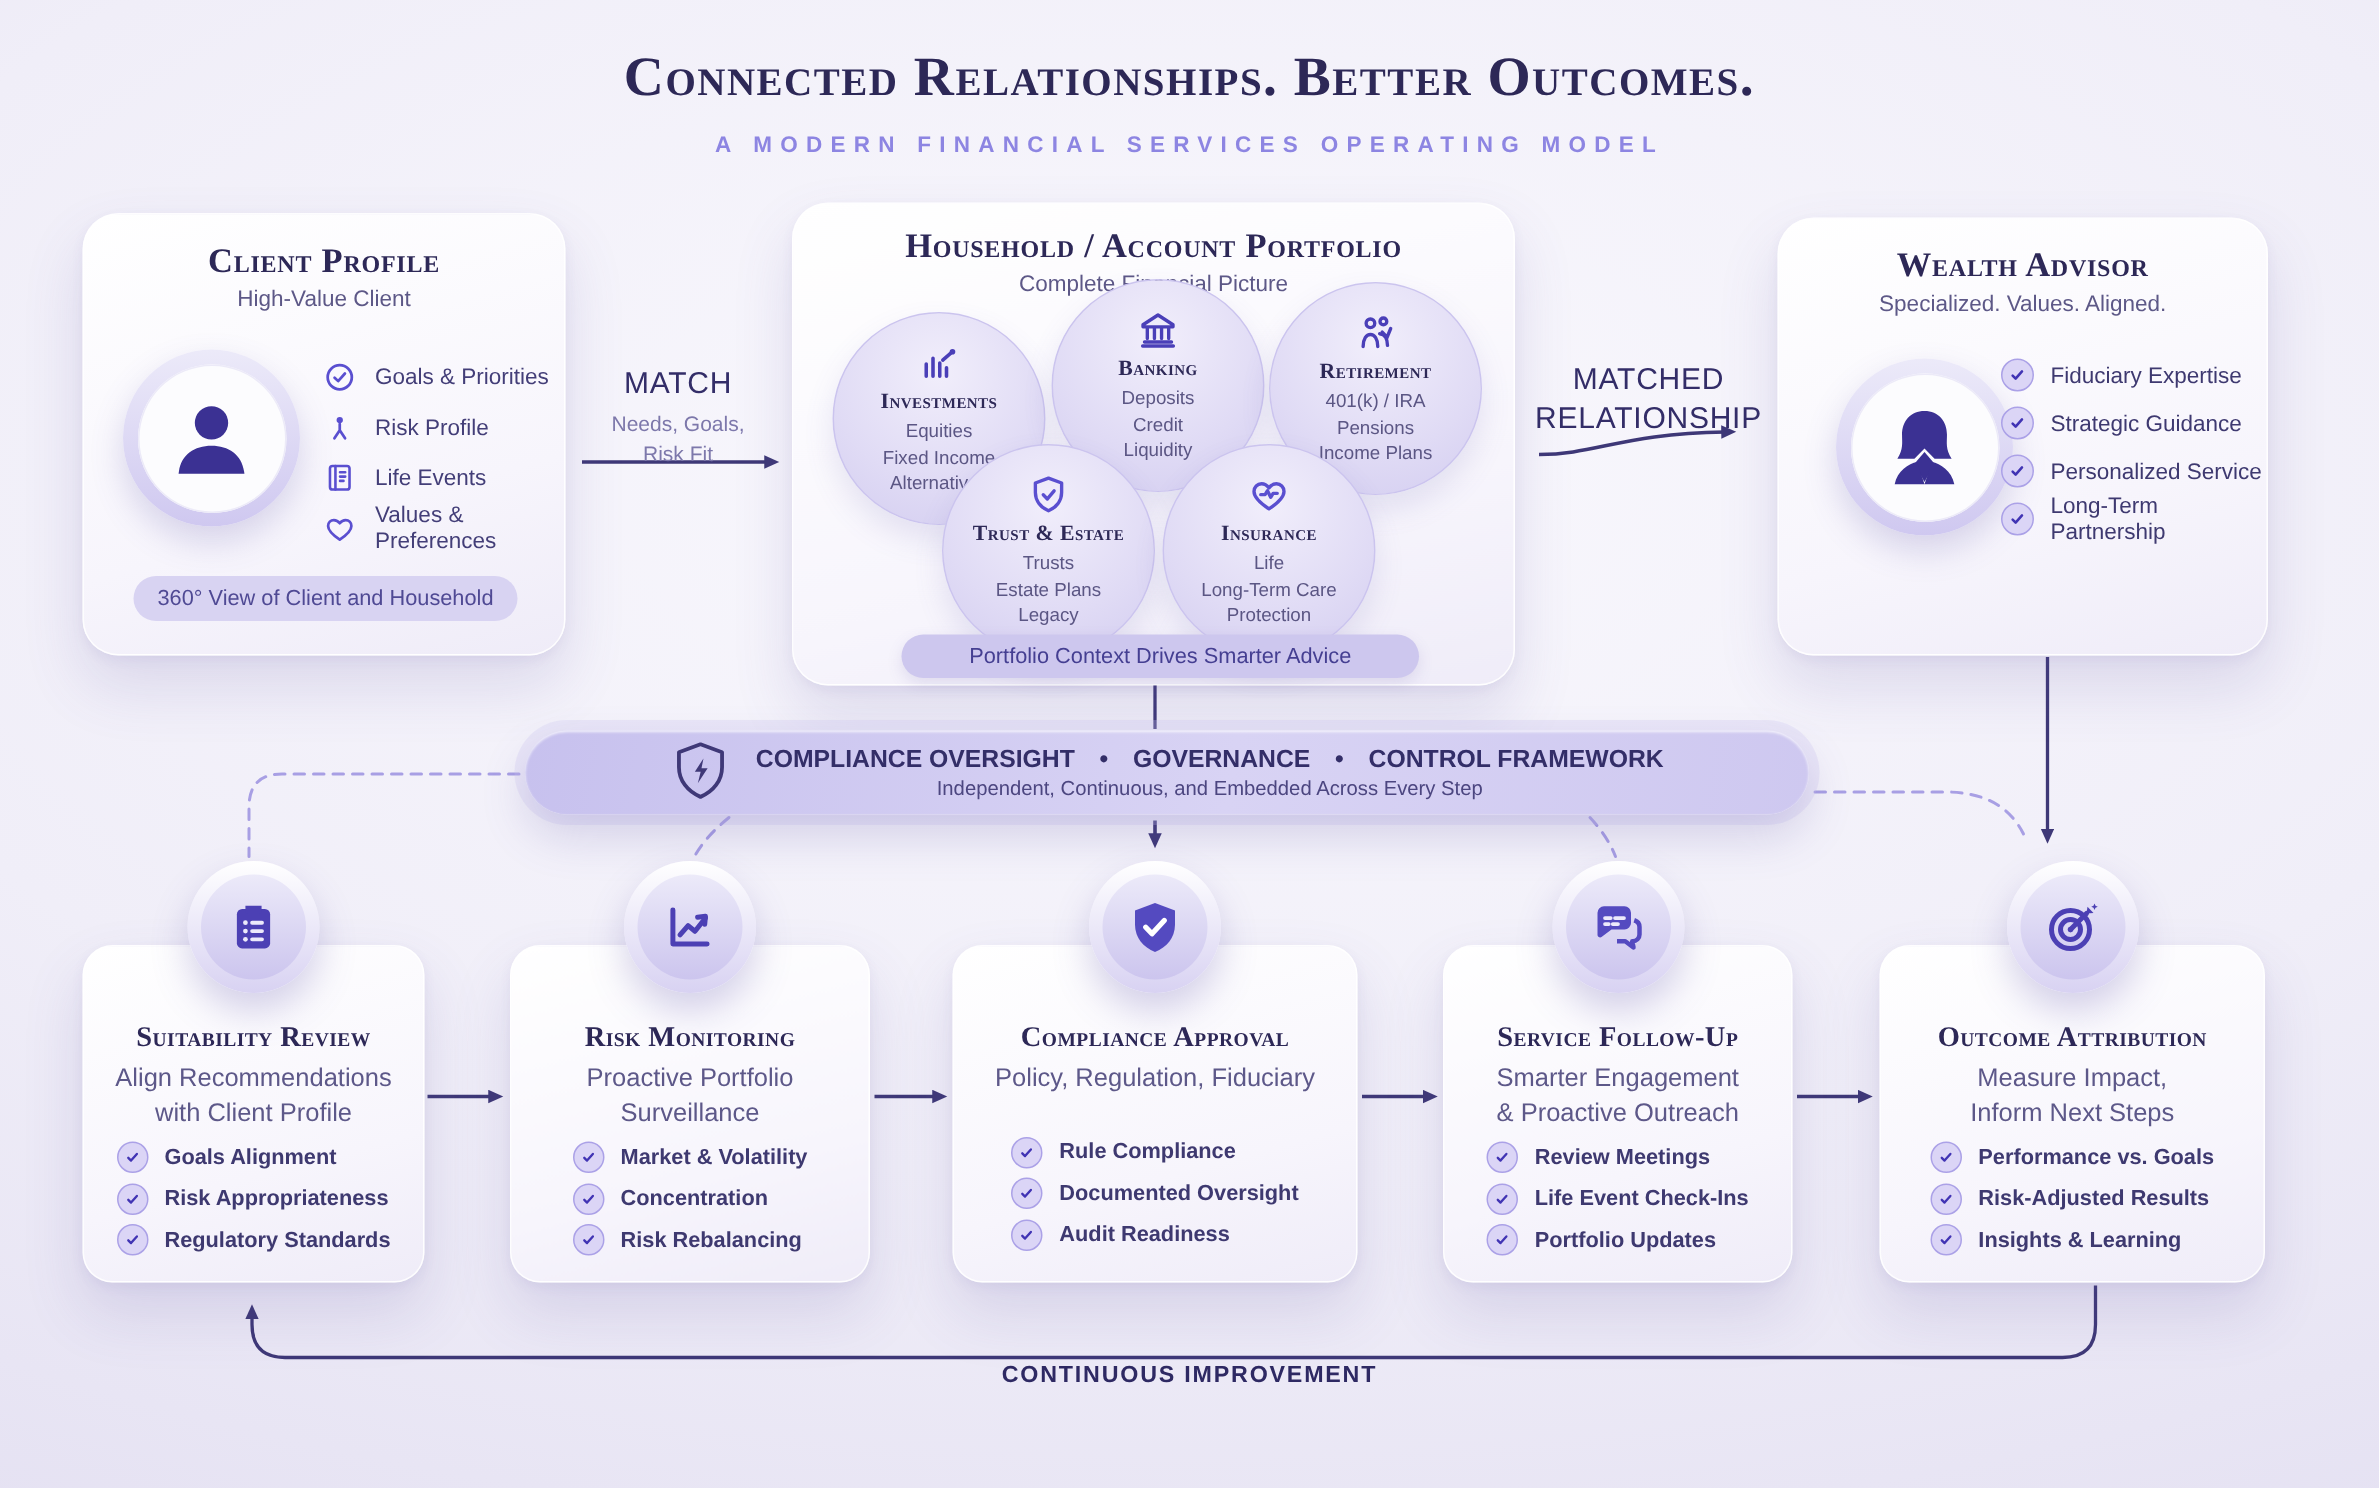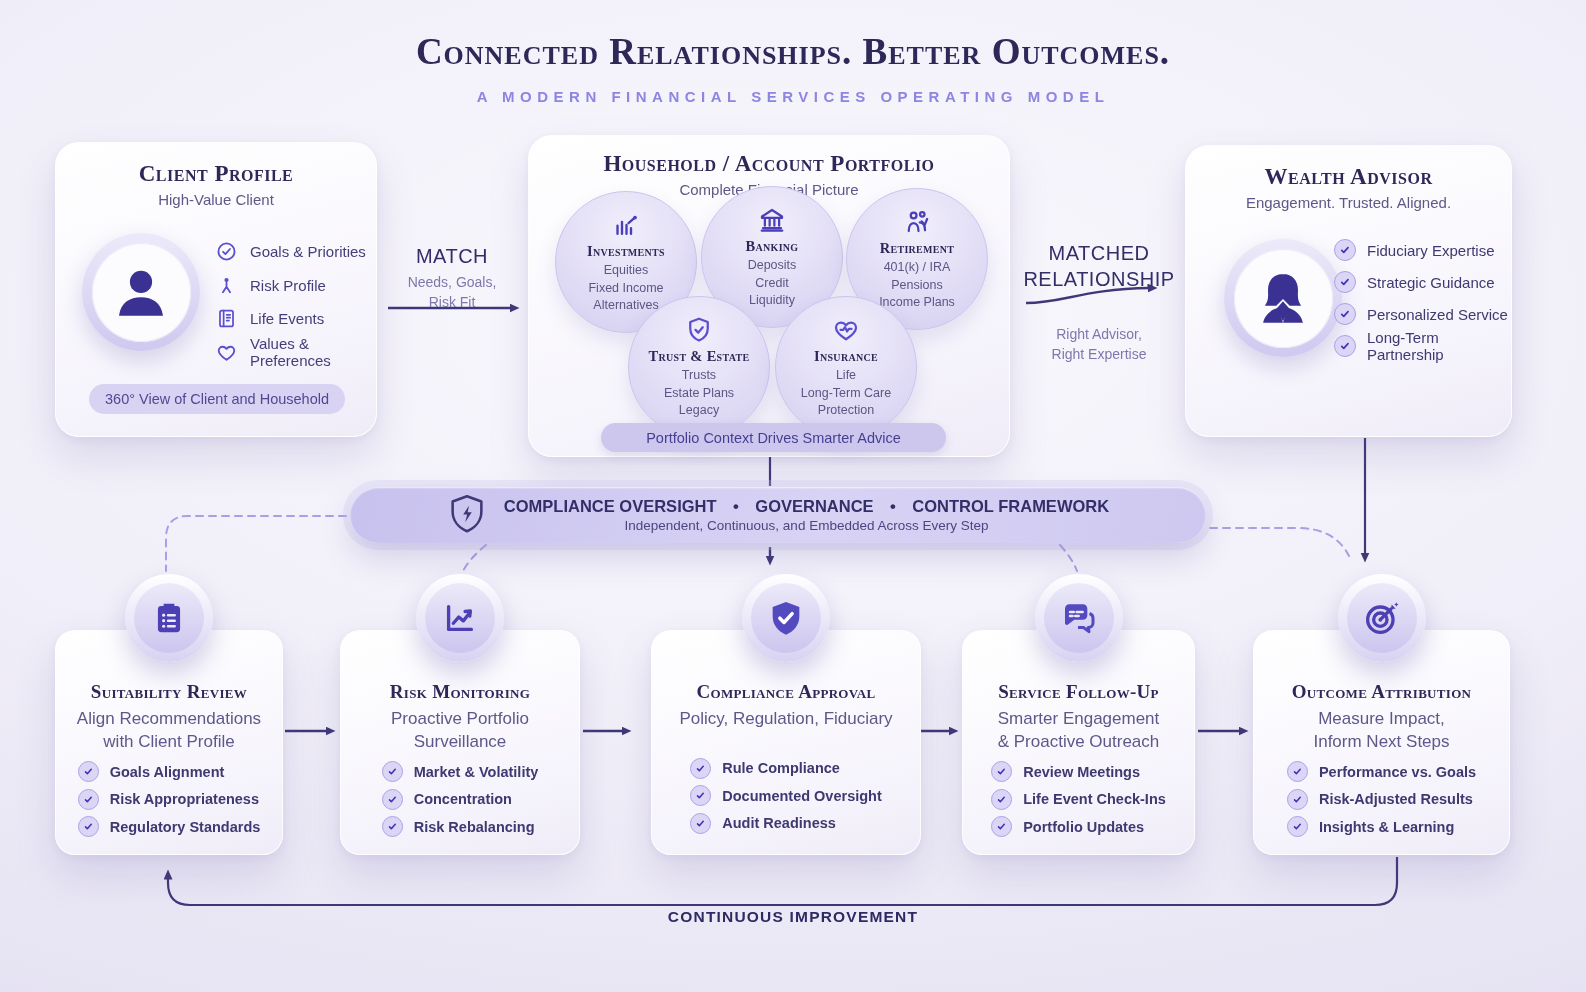--- a/index.html
+++ b/index.html
@@ -188,21 +188,21 @@
     <div class="cl-sub">
       <span>Needs, Goals,</span><br>
       <span>Risk Fit</span>
     </div>
   </div>
 
   <section class="card portfolio-card">
     <div class="card-title sc">Household / Account Portfolio</div>
     <div class="card-sub">Complete Financial Picture</div>
 
-    <div class="seg" style="left:26px;top:55px;">
+    <div class="seg" style="left:26px;top:72px;">
       <div class="seg-icon">
         <svg width="30" height="30" viewBox="0 0 24 24" fill="none" stroke="#4a3fb8" stroke-width="1.9" stroke-linecap="round">
             <path d="M5.2 12.5V19M8.8 9.5V19M12.4 12V19M16 14.5V19"></path>
             <path d="M14 10.5l4.6-4"></path>
             <circle cx="19.2" cy="6" r="1.5" fill="#4a3fb8" stroke="none"></circle>
           </svg>
       </div>
       <div class="seg-name sc">Investments</div>
       <div class="seg-lines">
         <span>Equities</span>
@@ -276,29 +276,25 @@
     </div>
 
     <div class="pill portfolio-pill">Portfolio Context Drives Smarter Advice</div>
   </section>
 
   <div class="connector-label matched-label">
     <div class="cl-title">
       <span>MATCHED</span><br>
       <span>RELATIONSHIP</span>
     </div>
-    <div class="cl-sub">
-      <span>Right Advisor,</span><br>
-      <span>Right Expertise</span>
-    </div>
   </div>
 
   <section class="card advisor-card">
     <div class="card-title sc">Wealth Advisor</div>
-    <div class="card-sub">Engagement. Trusted. Aligned.</div>
+    <div class="card-sub">Specialized. Values. Aligned.</div>
     <div class="avatar">
       <div class="avatar-inner">
         <svg width="62" height="62" viewBox="0 0 24 24" fill="#3b3193">
             <path d="M12 2.7c-3.6 0-5.8 2.6-5.8 6.1 0 2.1.4 3.8-1.2 6.2h4.4L12 12.4 14.6 15H19c-1.6-2.4-1.2-4.1-1.2-6.2 0-3.5-2.2-6.1-5.8-6.1z"></path>
             <path d="M12 13.3l-2.6 3L12 21l2.6-4.7z"></path>
             <path d="M4.3 21.6c.7-3.4 3.6-5.3 5.8-5.7l1.9 5.7zM19.7 21.6c-.7-3.4-3.6-5.3-5.8-5.7L12 21.6z"></path>
           </svg>
       </div>
     </div>
     <div class="checks-col">
@@ -440,21 +436,21 @@
               <svg width="11" height="11" viewBox="0 0 24 24" fill="none" stroke="#4134b4" stroke-width="3.4" stroke-linecap="round" stroke-linejoin="round">
                 <path d="M5.5 12.8l4 4 8.5-9.6"></path>
               </svg>
             </span>
             <span class="check-label">Risk Rebalancing</span>
           </div>
       </div>
     </div>
   </div>
 
-  <div class="step" style="left:635px;width:270px;margin-left:16px;">
+  <div class="step" style="left:635px;width:270px;">
     <div class="step-icon">
       <div class="step-icon-inner">
         <svg width="40" height="40" viewBox="0 0 24 24">
             <path fill="#544ac0" d="M12 2.4l8 3v5.7c0 5-3.3 9.1-8 10.9-4.7-1.8-8-5.9-8-10.9V5.4z"></path>
             <path d="M8.3 12.1l2.5 2.6 4.9-5.3" fill="none" stroke="#ffffff" stroke-width="2.1" stroke-linecap="round" stroke-linejoin="round"></path>
           </svg>
       </div>
     </div>
     <div class="card step-card" style="width:270px;">
       <div class="step-title sc">Compliance Approval</div>

